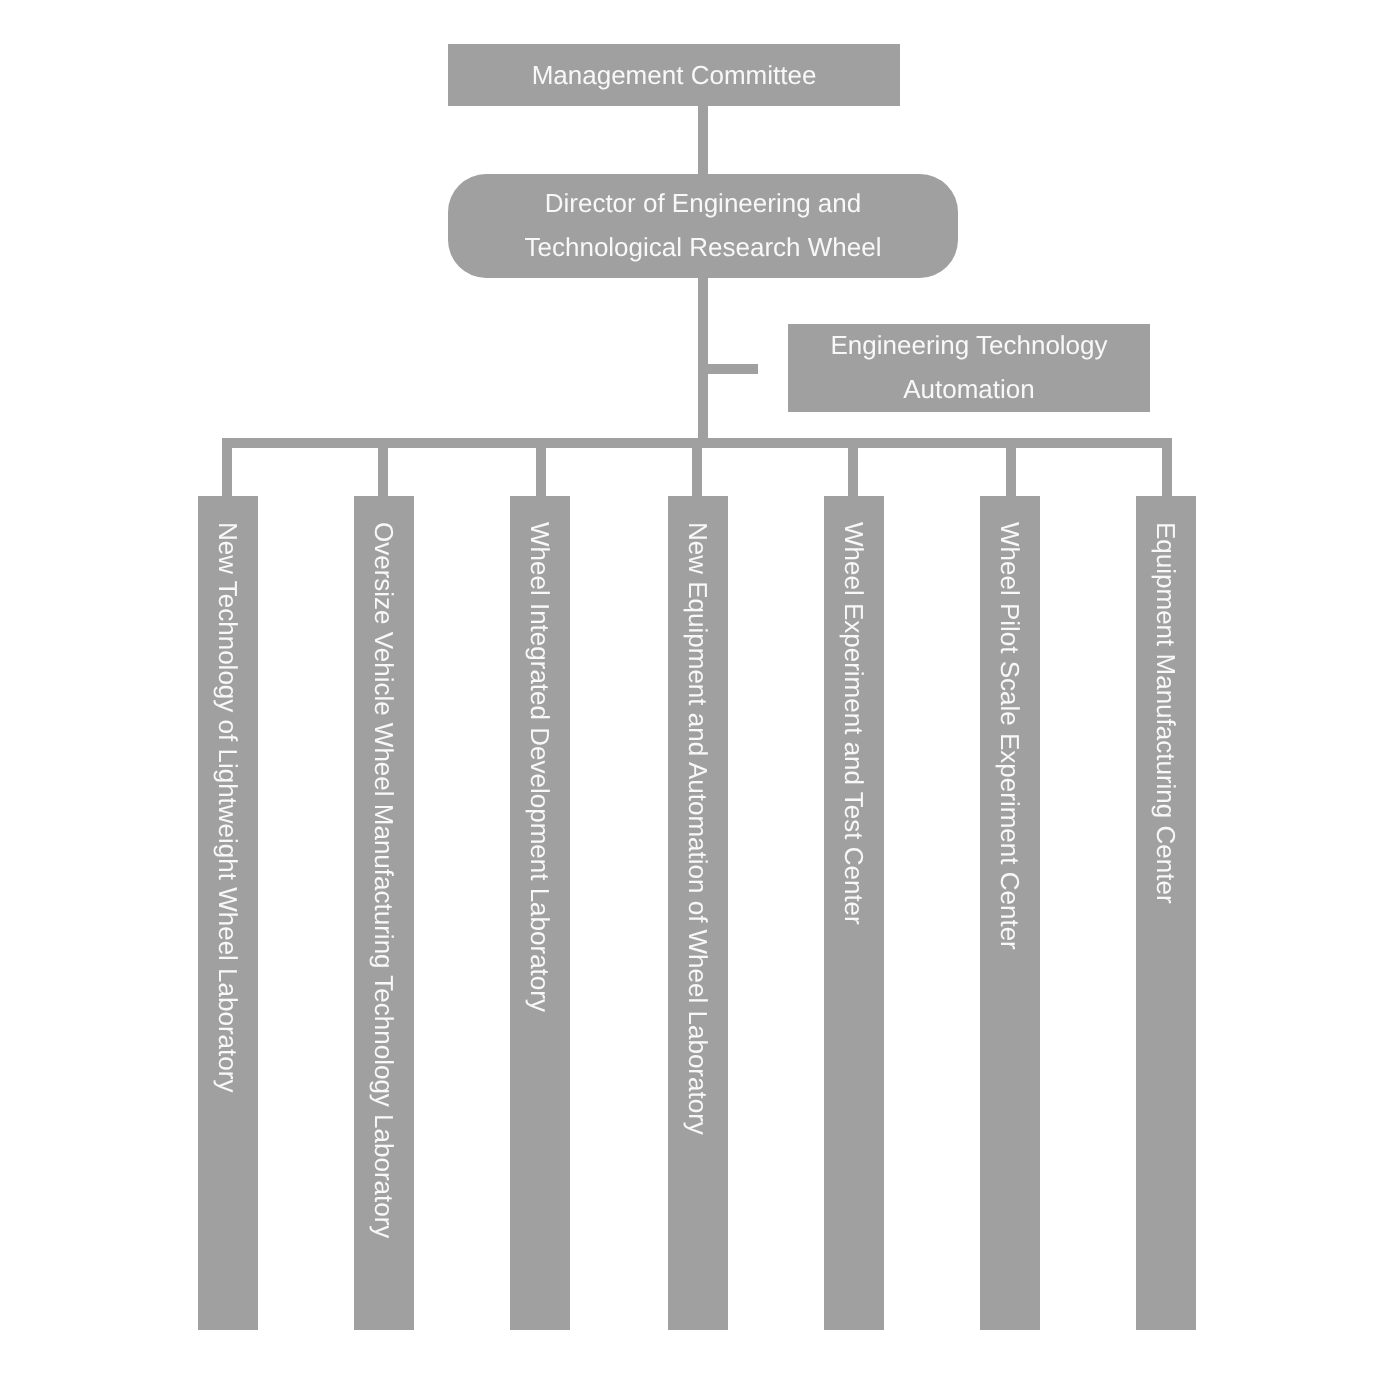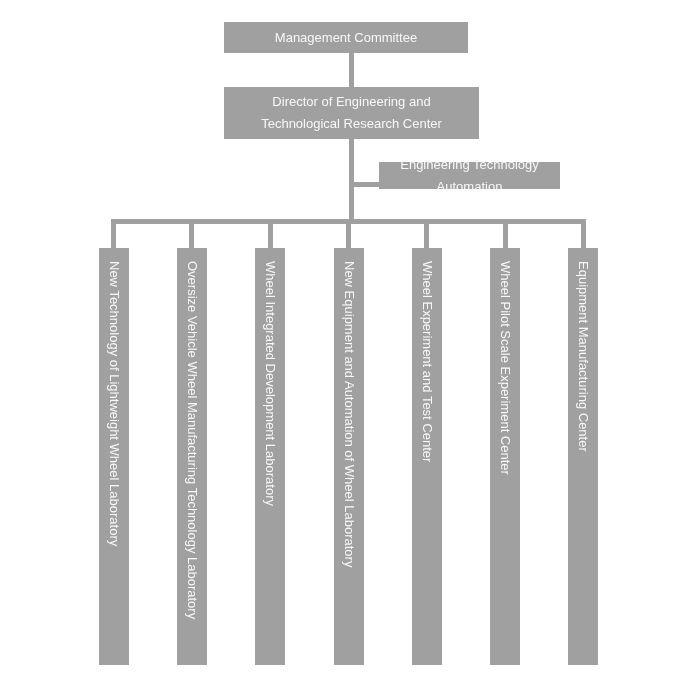--- a/index.html
+++ b/index.html
@@ -27,23 +27,23 @@
     align-items: center;
     justify-content: center;
     line-height: 22px;
     box-sizing: border-box;
   }
   .connector {
     position: absolute;
     background: var(--connector, #a0a0a0);
   }
   
-  .node-management { left: 224px; top: 22px;  width: 244px; height: 31px; }
-  .node-director   { left: 224px; top: 87px;  width: 255px; height: 52px; }
-  .node-committee  { left: 379px; top: 162px; width: 181px; height: 27px; justify-content: center; }
+  .node-management { left: 224px; top: 22px;  width: 226px; height: 31px; }
+  .node-director   { left: 224px; top: 87px;  width: 255px; height: 52px; border-radius: 19px; }
+  .node-committee  { left: 394px; top: 162px; width: 181px; height: 44px; justify-content: center; }
   
   .conn-mgmt-dir   { left: 349px; top: 53px;  width: 5px;   height: 34px; }
   .conn-dir-tree   { left: 349px; top: 139px; width: 5px;   height: 80px; }
   .conn-committee  { left: 352px; top: 182px; width: 27px;  height: 5px;  }
   .dist-line       { left: 111px; top: 219px; width: 475px; height: 5px;  }
   
   .stub { top: 224px; width: 5px; height: 24px; }
   .s1 { left: 111px; } .s2 { left: 189px; } .s3 { left: 268px; }
   .s4 { left: 346px; } .s5 { left: 424px; } .s6 { left: 503px; }
   .s7 { left: 581px; }
@@ -78,21 +78,21 @@
 <div class="chart">
 
   <div class="node node-management">
     <span>Management Committee</span>
   </div>
 
   <div class="connector conn-mgmt-dir"></div>
 
   <div class="node node-director">
     <span>Director of Engineering and</span>
-    <span>Technological Research Center</span>
+    <span>Technological Research Wheel</span>
   </div>
 
   <div class="connector conn-dir-tree"></div>
   <div class="connector conn-committee"></div>
 
   <div class="node node-committee">
     <span>Engineering Technology</span>
     <span>Automation</span>
   </div>
 

